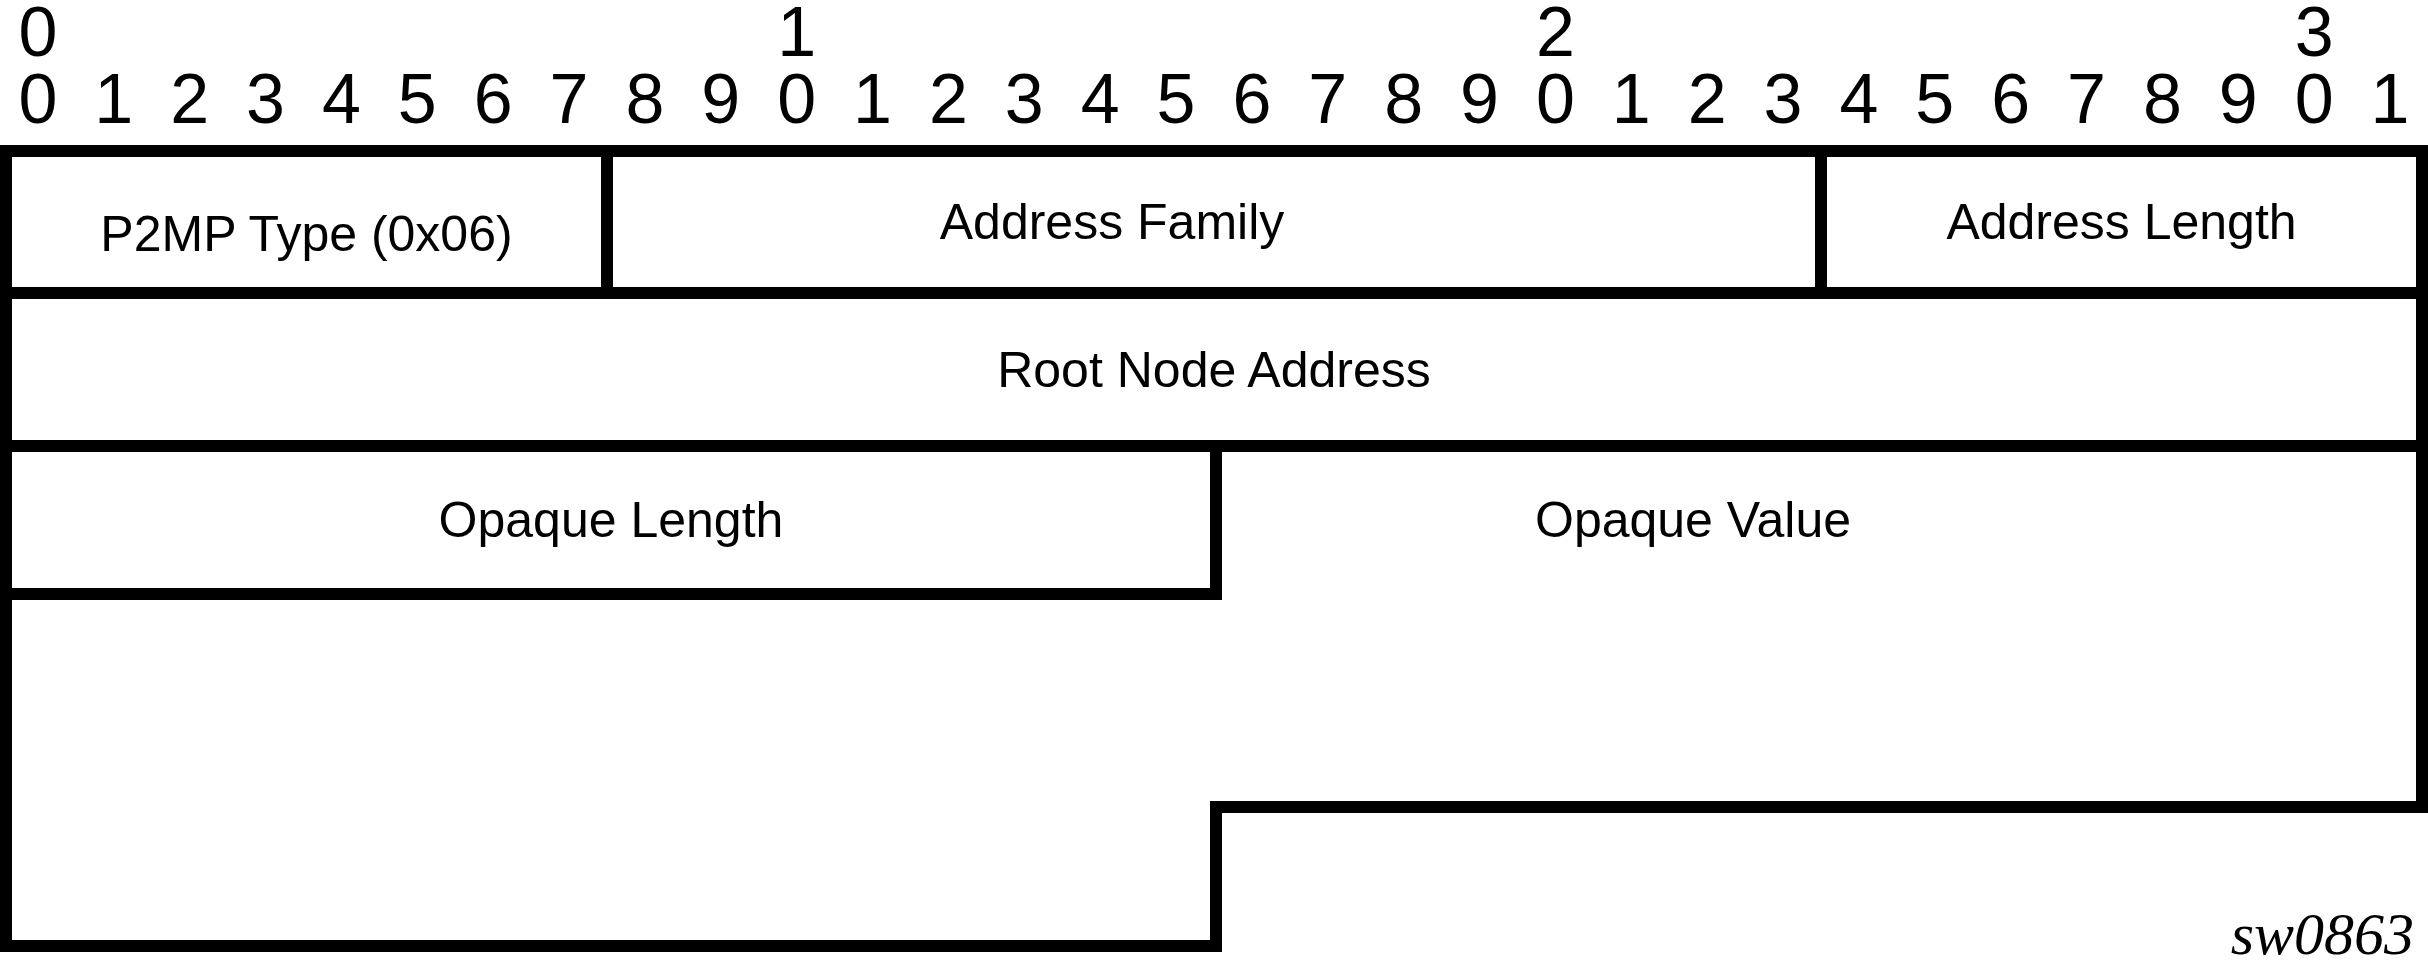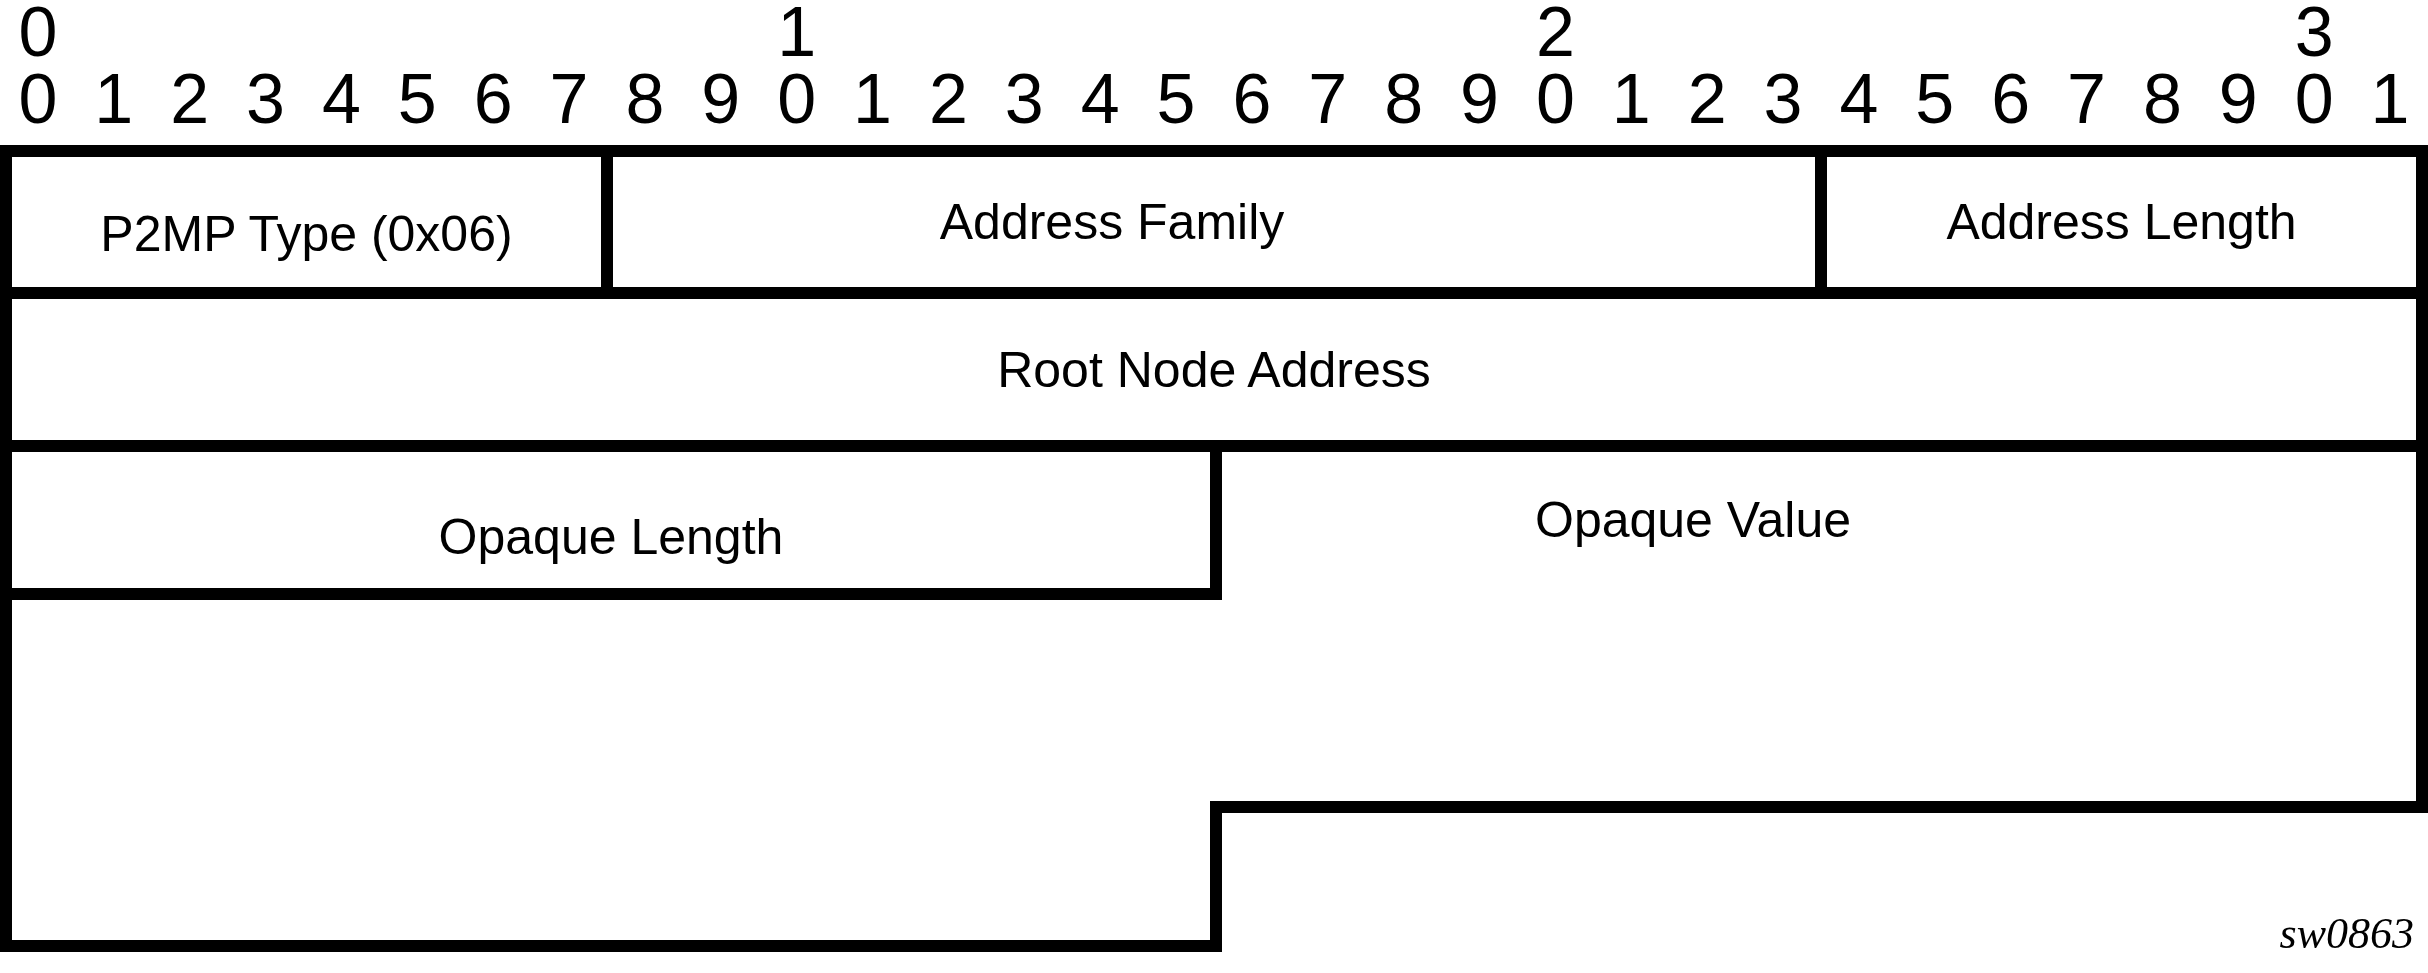--- a/index.html
+++ b/index.html
@@ -44,21 +44,21 @@
     white-space: nowrap;
   }
   .cell .lbl { display: block; }
   .cell-opaque-value .lbl { transform: translateX(-68px); }
   .watermark {
     position: absolute;
     right: 14px;
     top: 904px;
     font-family: "Liberation Serif", serif;
     font-style: italic;
-    font-size: 44px;
+    font-size: 60px;
     line-height: 60px;
   }
 </style>
 </head>
 <body>
 
 <div class="diagram">
 
   <div>
     <span class="grouplabel" style="--i:0">0</span>
@@ -119,21 +119,21 @@
   </div>
   <div class="cell" style="left:613px;  top:157px; width:998px; height:130px;">
     <span class="lbl">Address Family</span>
   </div>
   <div class="cell" style="left:1827px; top:157px; width:589px;  height:130px;">
     <span class="lbl">Address Length</span>
   </div>
   <div class="cell" style="left:12px;   top:299px; width:2404px; height:141px;">
     <span class="lbl">Root Node Address</span>
   </div>
-  <div class="cell" style="left:12px;   top:469px; width:1198px; height:136px;">
+  <div class="cell" style="left:12px;   top:452px; width:1198px; height:136px;">
     <span class="lbl">Opaque Length</span>
   </div>
   <div class="cell cell-opaque-value" style="left:1222px; top:452px; width:1078px; height:136px;">
     <span class="lbl">Opaque Value</span>
   </div>
 
   <div class="watermark">sw0863</div>
 
 </div>
 

